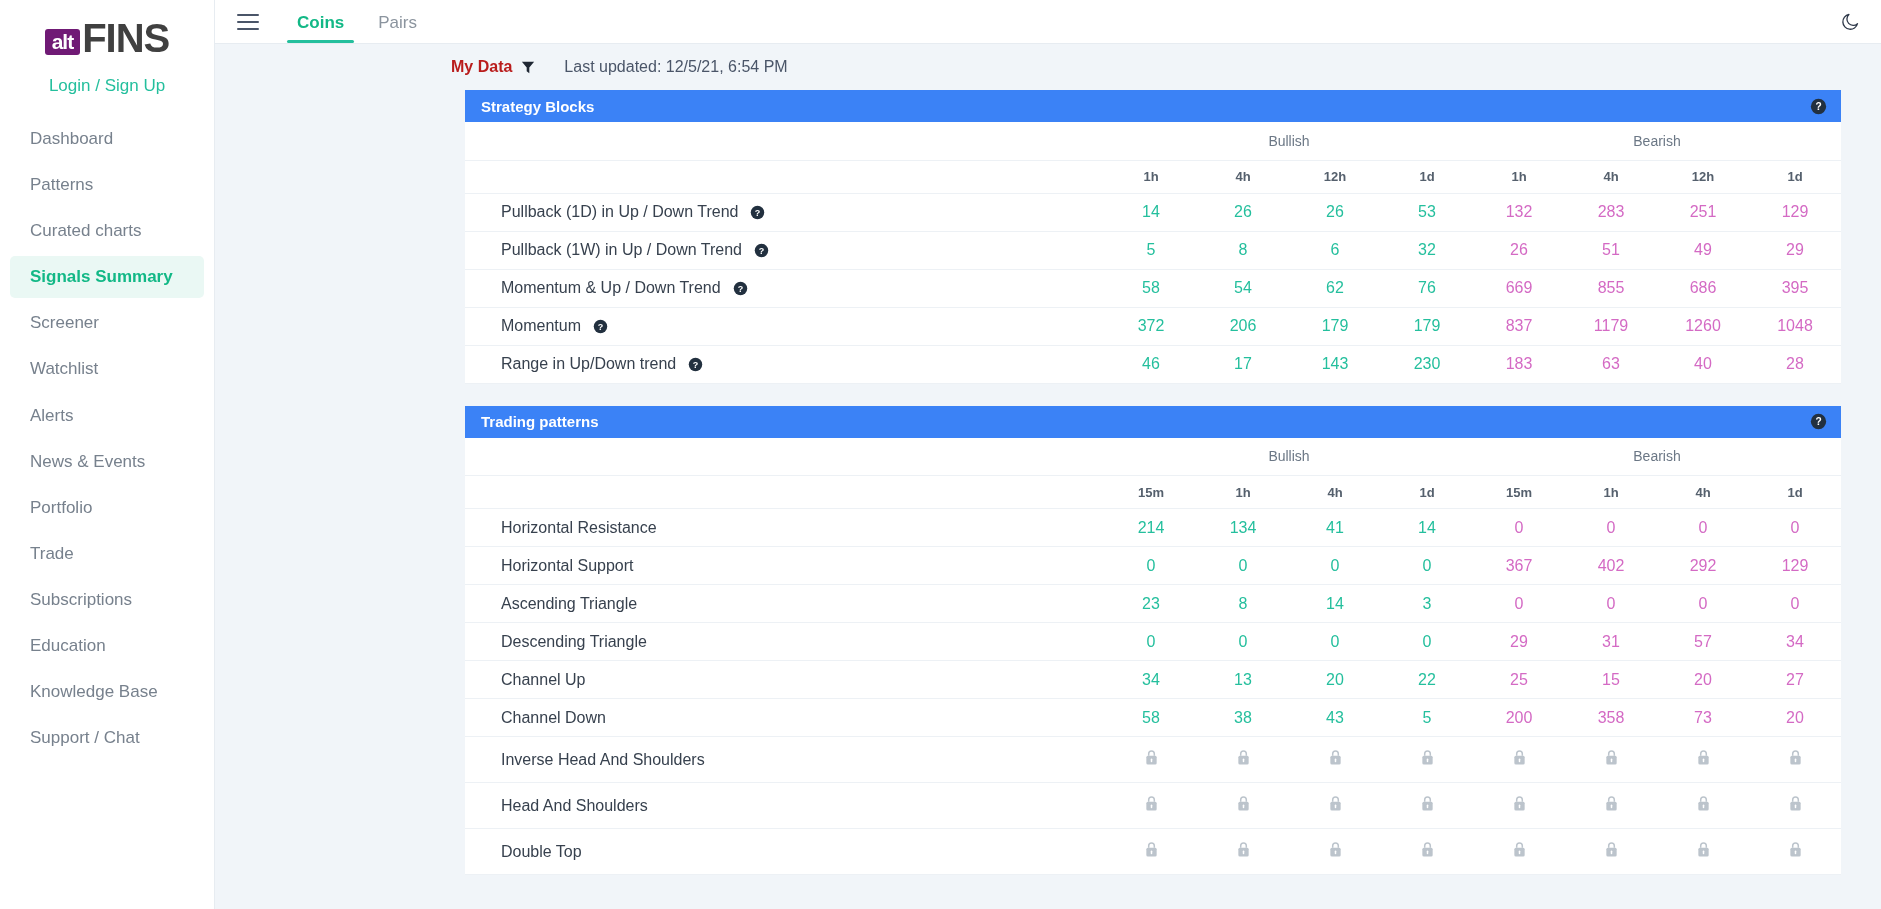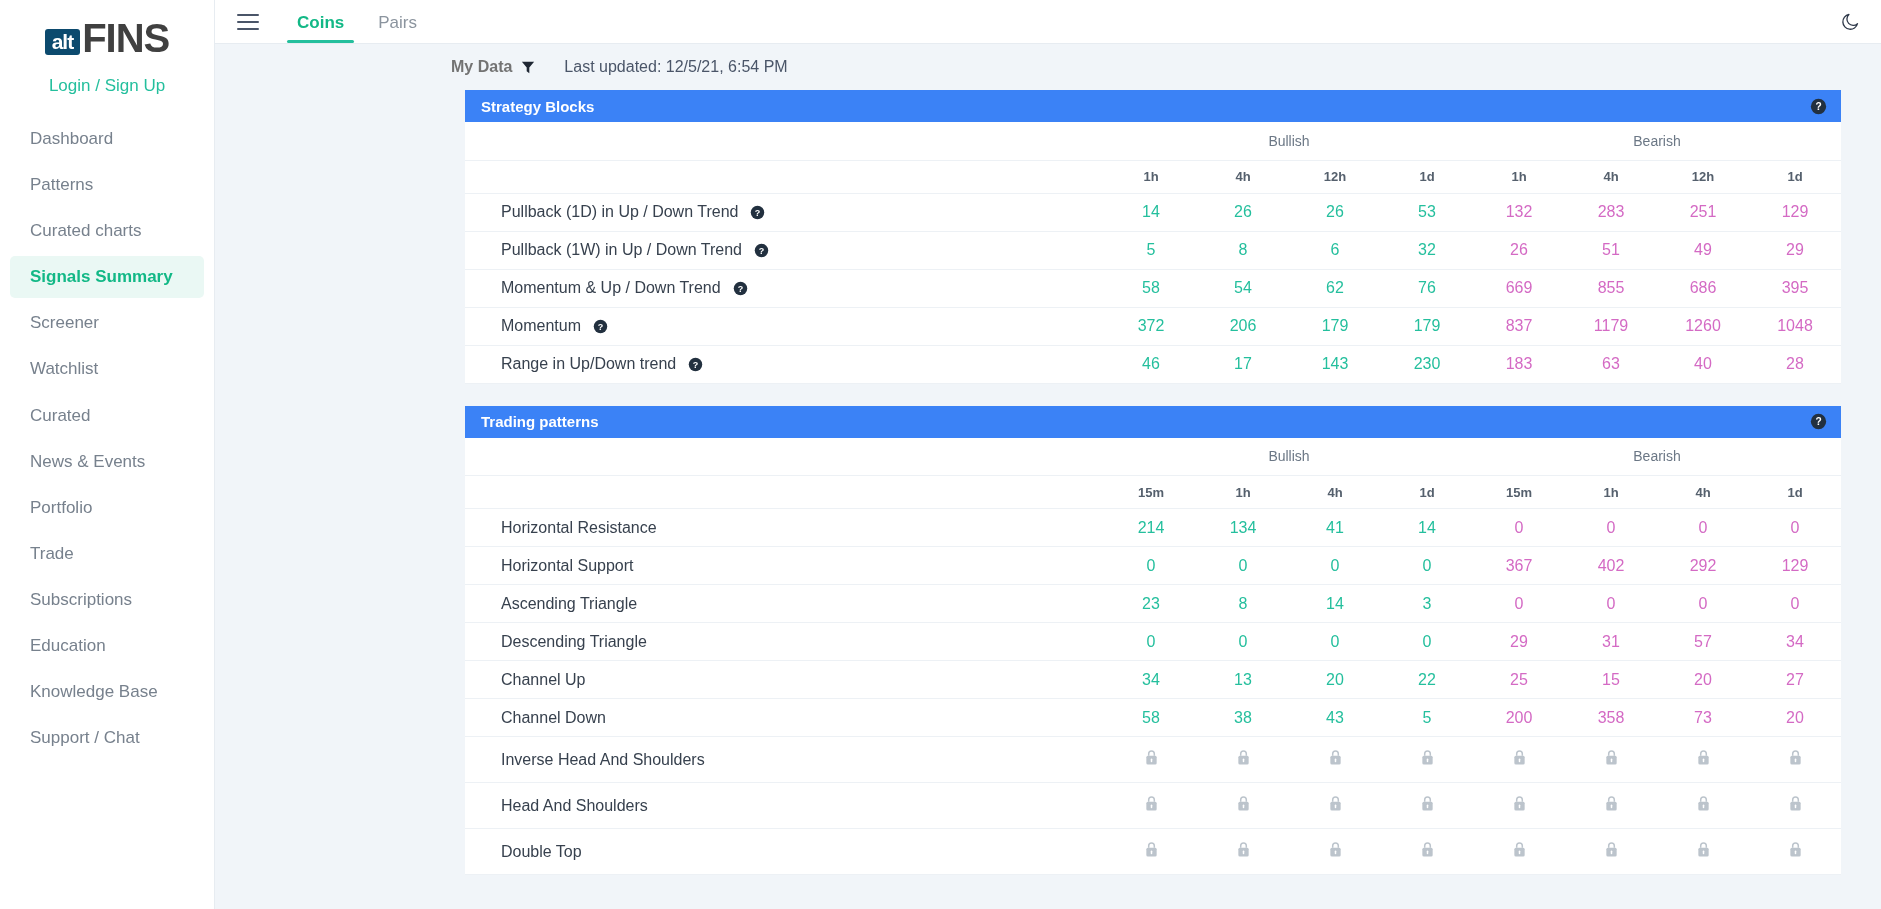--- a/index.html
+++ b/index.html
@@ -21,21 +21,21 @@
   }
   .logo-wrap {
     display: flex; align-items: center; justify-content: center;
     padding: 8px 0 4px 0;
   }
   .logo {
     display: flex; align-items: center;
     font-size: 38px; font-weight: bold; letter-spacing: -1px;
   }
   .logo-alt {
-    background: #0c4a6e; color: #ffffff;
+    background: #701a75; color: #ffffff;
     font-size: 21px; font-weight: bold;
     padding: 2px 7px 3px 7px; border-radius: 3px;
     line-height: 1; margin-right: 2px; margin-top: 7px;
   }
   .logo-fins { color: #404040; font-size: 40px; line-height: 1; }
   .login-link {
     display: block; text-align: center;
     color: #24bf9d; font-size: 17px;
     padding: 14px 0 20px 0; text-decoration: none;
     font-weight: 400;
@@ -77,21 +77,21 @@
     height: 3px; background: #24bf9d; border-radius: 2px;
   }
   .moon { margin-left: auto; cursor: pointer; display: flex; align-items: center; }
 
   .subbar {
     height: 46px; display: flex; align-items: center;
     padding-left: 236px; background: #f1f5f9;
     font-size: 16px; color: #2d3748;
   }
   .mydata { display: flex; align-items: center; cursor: pointer; }
-  .mydata-label { font-weight: bold; color: #737373; font-size: 16px; }
+  .mydata-label { font-weight: bold; color: #b91c1c; font-size: 16px; }
   .funnel { margin-left: 9px; display: flex; align-items: center; }
   .lastupd { margin-left: 29px; color: #4a5568; font-size: 16px; text-align: right; }
 
   .content { padding: 0 40px 0 250px; overflow: hidden; }
 
   
   .card { background: #ffffff; margin-bottom: 22px; }
   .card-head {
     background: #3b82f6; height: 32px;
     display: flex; align-items: center;
@@ -146,21 +146,21 @@
       </div>
     </div>
     <a class="login-link" href="#">Login / Sign Up</a>
     <nav class="nav" id="nav-list">
         <div class="nav-item"><span>Dashboard</span></div>
         <div class="nav-item"><span>Patterns</span></div>
         <div class="nav-item"><span>Curated charts</span></div>
         <div class="nav-item active"><span>Signals Summary</span></div>
         <div class="nav-item"><span>Screener</span></div>
         <div class="nav-item"><span>Watchlist</span></div>
-        <div class="nav-item"><span>Curated</span></div>
+        <div class="nav-item"><span>Alerts</span></div>
         <div class="nav-item"><span>News &amp; Events</span></div>
         <div class="nav-item"><span>Portfolio</span></div>
         <div class="nav-item"><span>Trade</span></div>
         <div class="nav-item"><span>Subscriptions</span></div>
         <div class="nav-item"><span>Education</span></div>
         <div class="nav-item"><span>Knowledge Base</span></div>
         <div class="nav-item"><span>Support / Chat</span></div>
       </nav>
   </aside>
 

